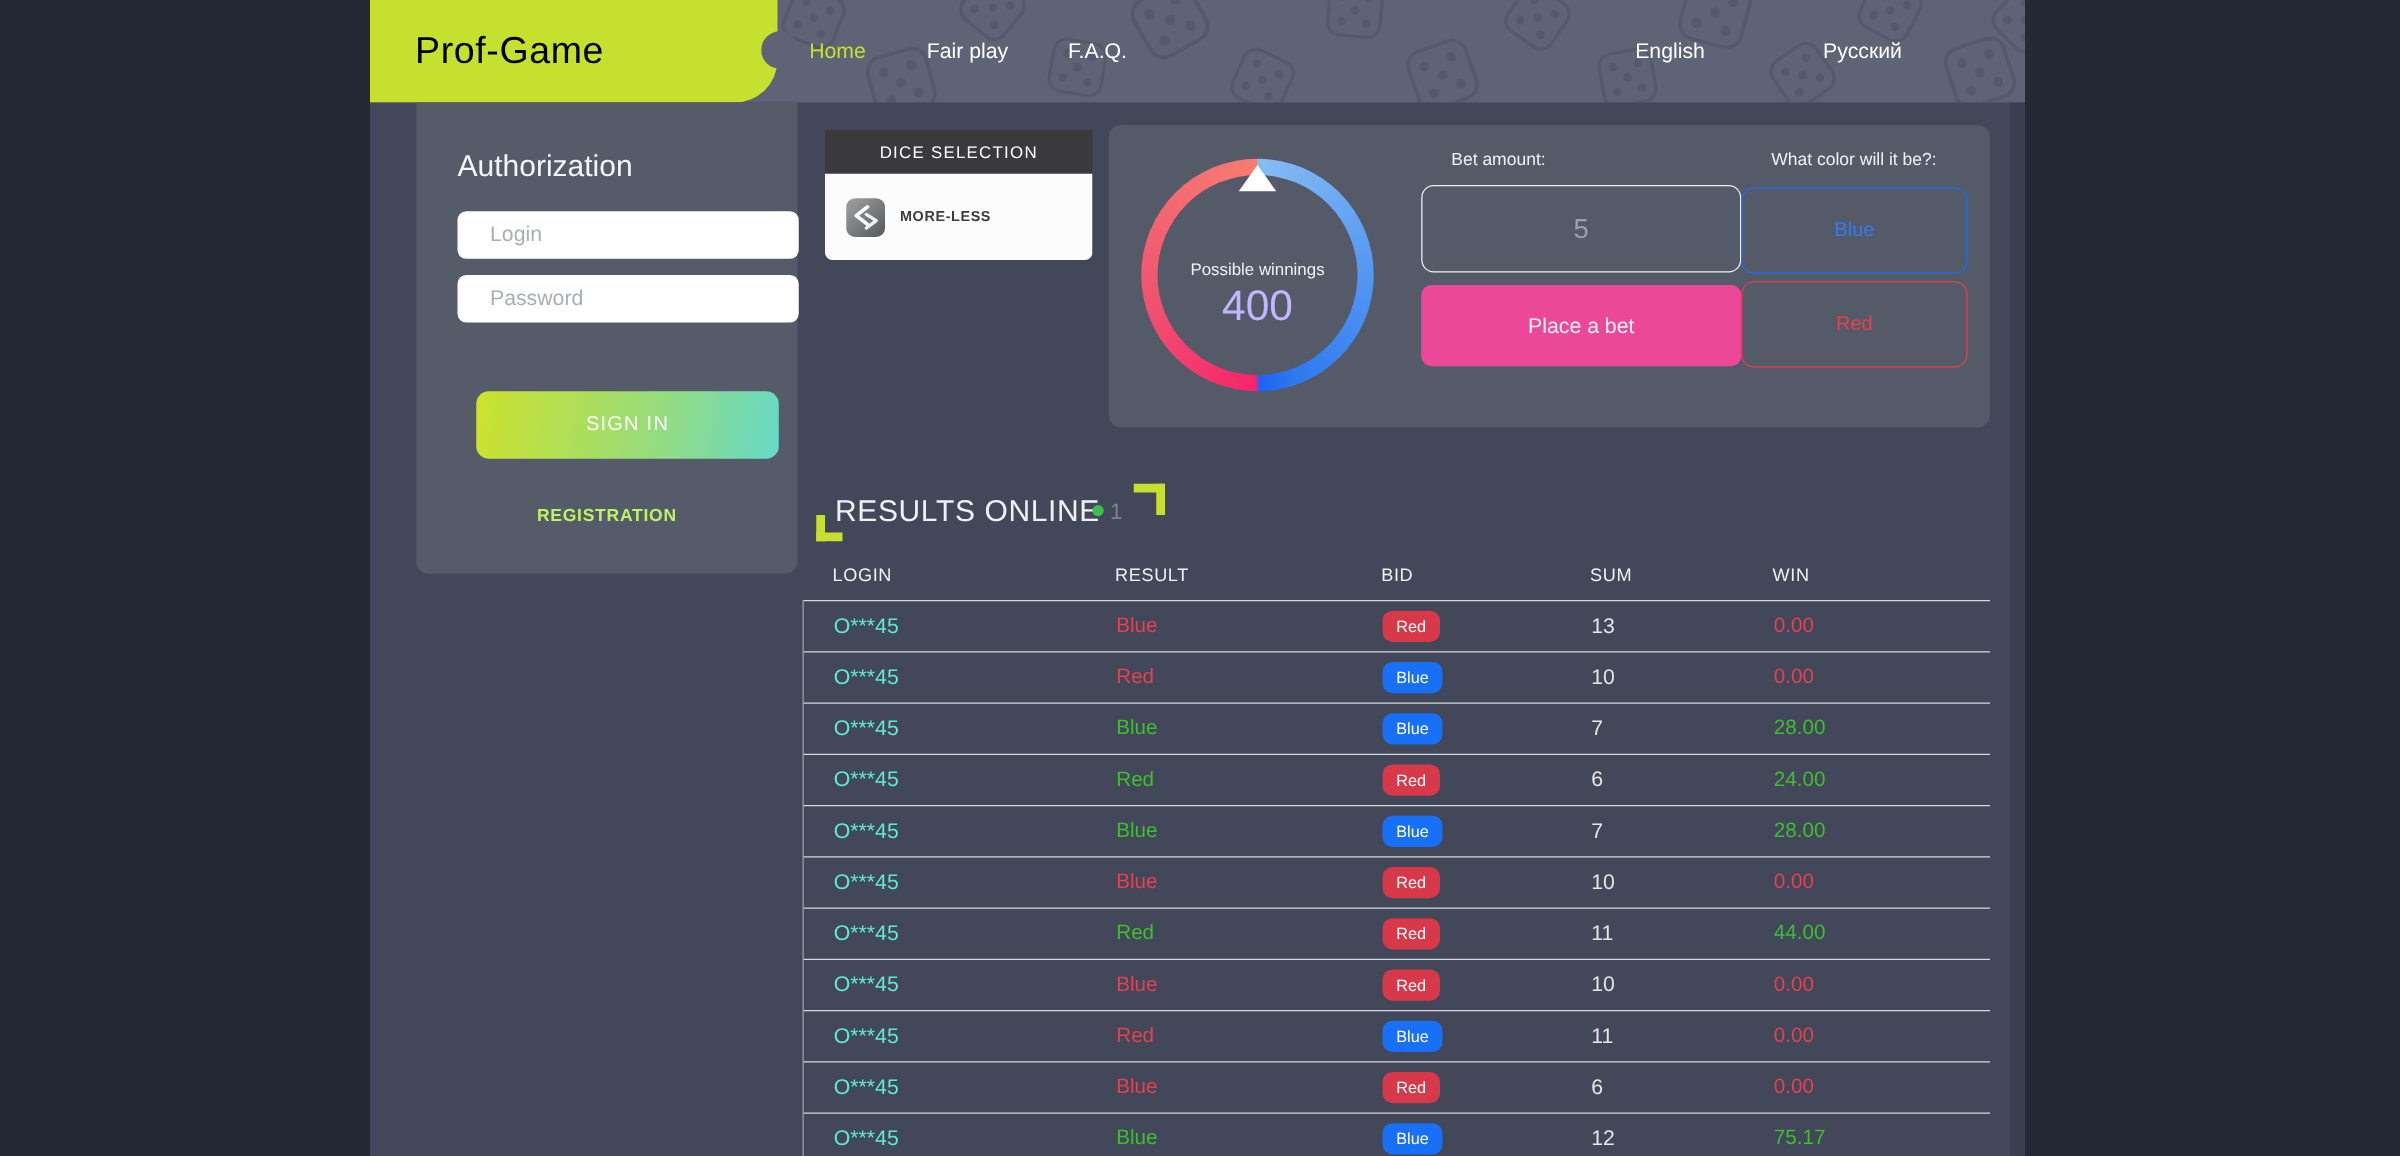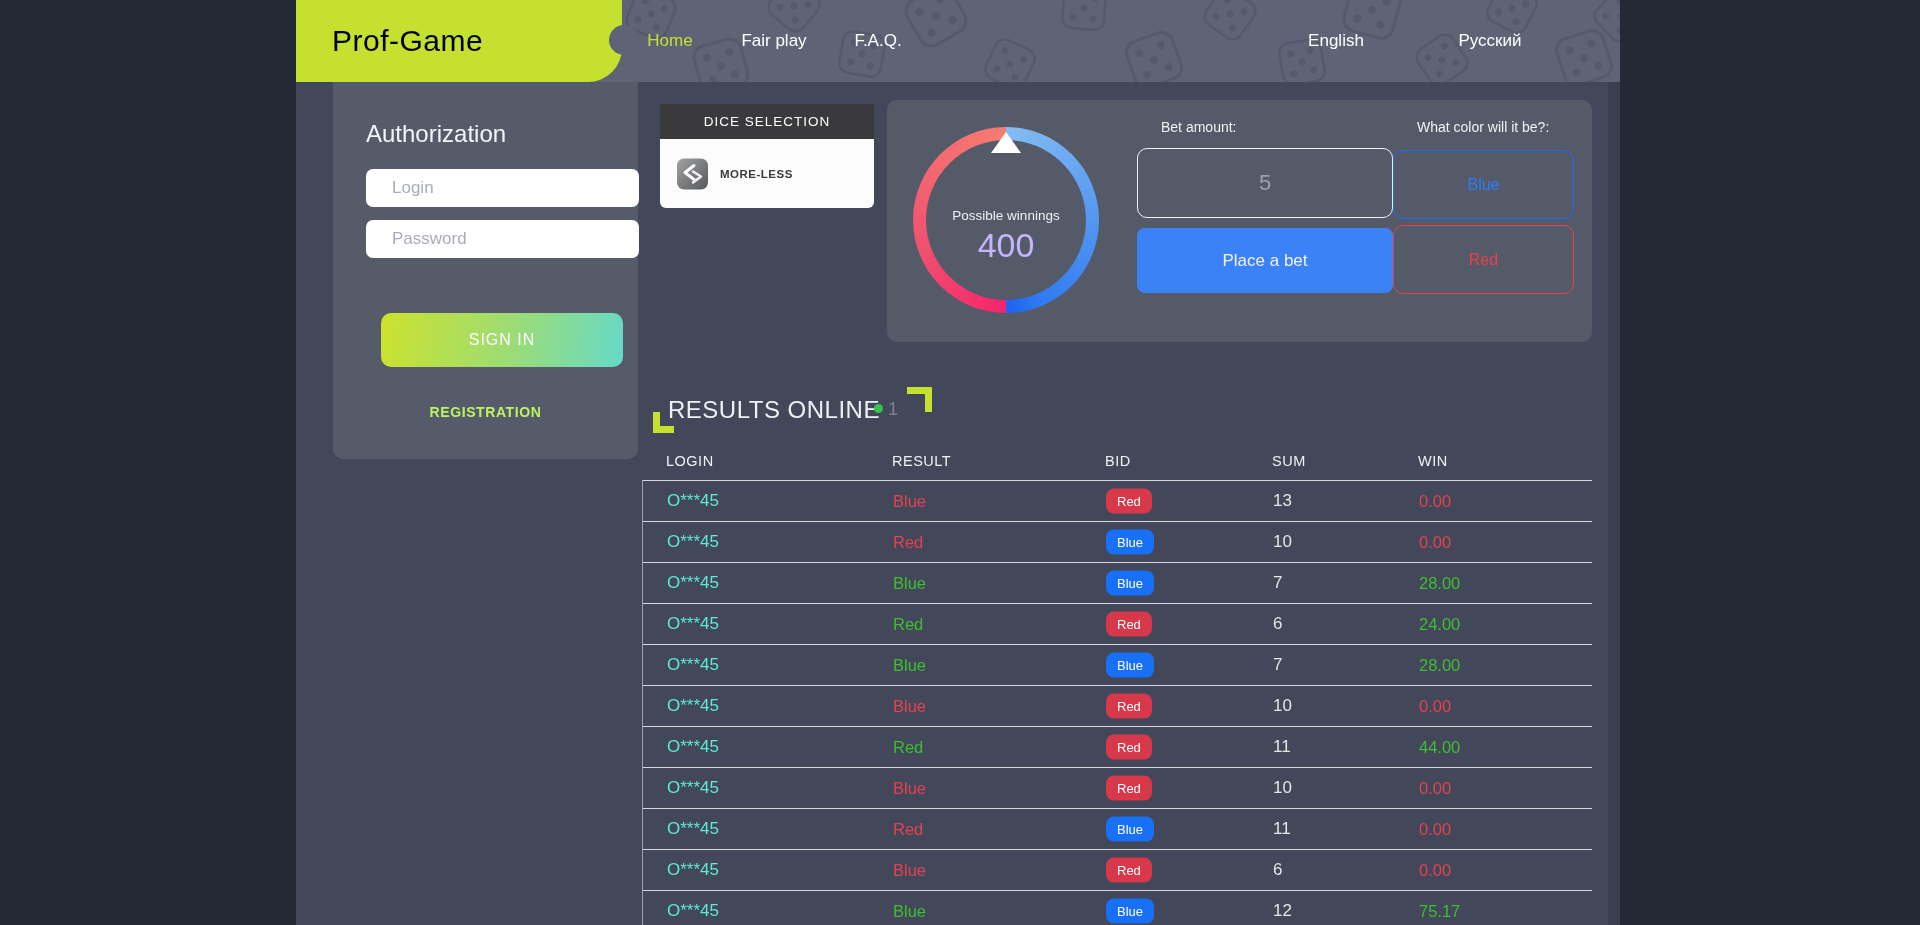--- a/index.html
+++ b/index.html
@@ -50,21 +50,21 @@
   .gauge { position:absolute; left:26px; top:27px; width:186px; height:186px; border-radius:50%;
            background:conic-gradient(from 0deg, #85bdf2 0deg, #2e79f1 160deg, #1b63f2 179deg, #f5256d 181deg, #f0506f 250deg, #f77d72 360deg); }
   .gauge-hole { position:absolute; left:13px; top:13px; right:13px; bottom:13px; border-radius:50%; background:#555a69; }
   .gauge-pointer { position:absolute; left:50%; top:5px; transform:translateX(-50%); width:0; height:0;
                    border-left:15px solid transparent; border-right:15px solid transparent; border-bottom:21px solid #ffffff; }
   .gauge-label { position:absolute; left:0; right:0; top:68px; text-align:center; font-size:13.5px; color:#eef0f4; }
   .gauge-value { position:absolute; left:0; right:0; top:86px; text-align:center; font-size:34px; color:#c4b5fd; }
   .bet-label { position:absolute; top:19px; font-size:14px; color:#f0f1f4;margin-left:24px; }
   .bet-amount-label { left:250px; } .color-question { left:506px; }
   .bet-input { position:absolute; left:250px; top:48px; width:256px; height:70px; background:transparent; border:1.5px solid #eef0f4; border-radius:10px; color:#9aa0ac; font-family:"Liberation Sans",sans-serif; font-size:22px; text-align:center; outline:none; }
-  .place-bet { position:absolute; left:250px; top:128px; width:256px; height:65px; background:#3b82f6; border:none; border-radius:8px; color:#f2f2f2; font-family:"Liberation Sans",sans-serif; font-size:17px; cursor:pointer; }
+  .place-bet { position:absolute; left:250px; top:128px; width:256px; height:65px; background:#ec4899; border:none; border-radius:8px; color:#f2f2f2; font-family:"Liberation Sans",sans-serif; font-size:17px; cursor:pointer; }
   .color-btn { position:absolute; left:506px; width:181px; height:69px; background:transparent; border-radius:10px; font-family:"Liberation Sans",sans-serif; font-size:16px; cursor:pointer; }
   .btn-blue { top:50px; border:1.5px solid #1a6ef5; color:#2f7cf6; }
   .btn-red  { top:125px; border:1.5px solid #e8404d; color:#e8404d; }
 
   
   .results-title { position:absolute; left:372px; top:396px; font-size:24px; letter-spacing:.5px; color:#eef0f3; }
   .bracket-bl { position:absolute; left:357px; top:412px; width:21px; height:21px; border-left:7px solid #c6e02f; border-bottom:7px solid #c6e02f; }
   .bracket-tr { position:absolute; left:611px; top:387px; width:25px; height:25px; border-top:7px solid #c6e02f; border-right:7px solid #c6e02f; }
   .online-dot { position:absolute; left:578px; top:404px; width:9px; height:9px; border-radius:50%; background:#35c44b; }
   .online-count { position:absolute; left:592px; top:399px; font-size:18px; color:#7d8290; }

